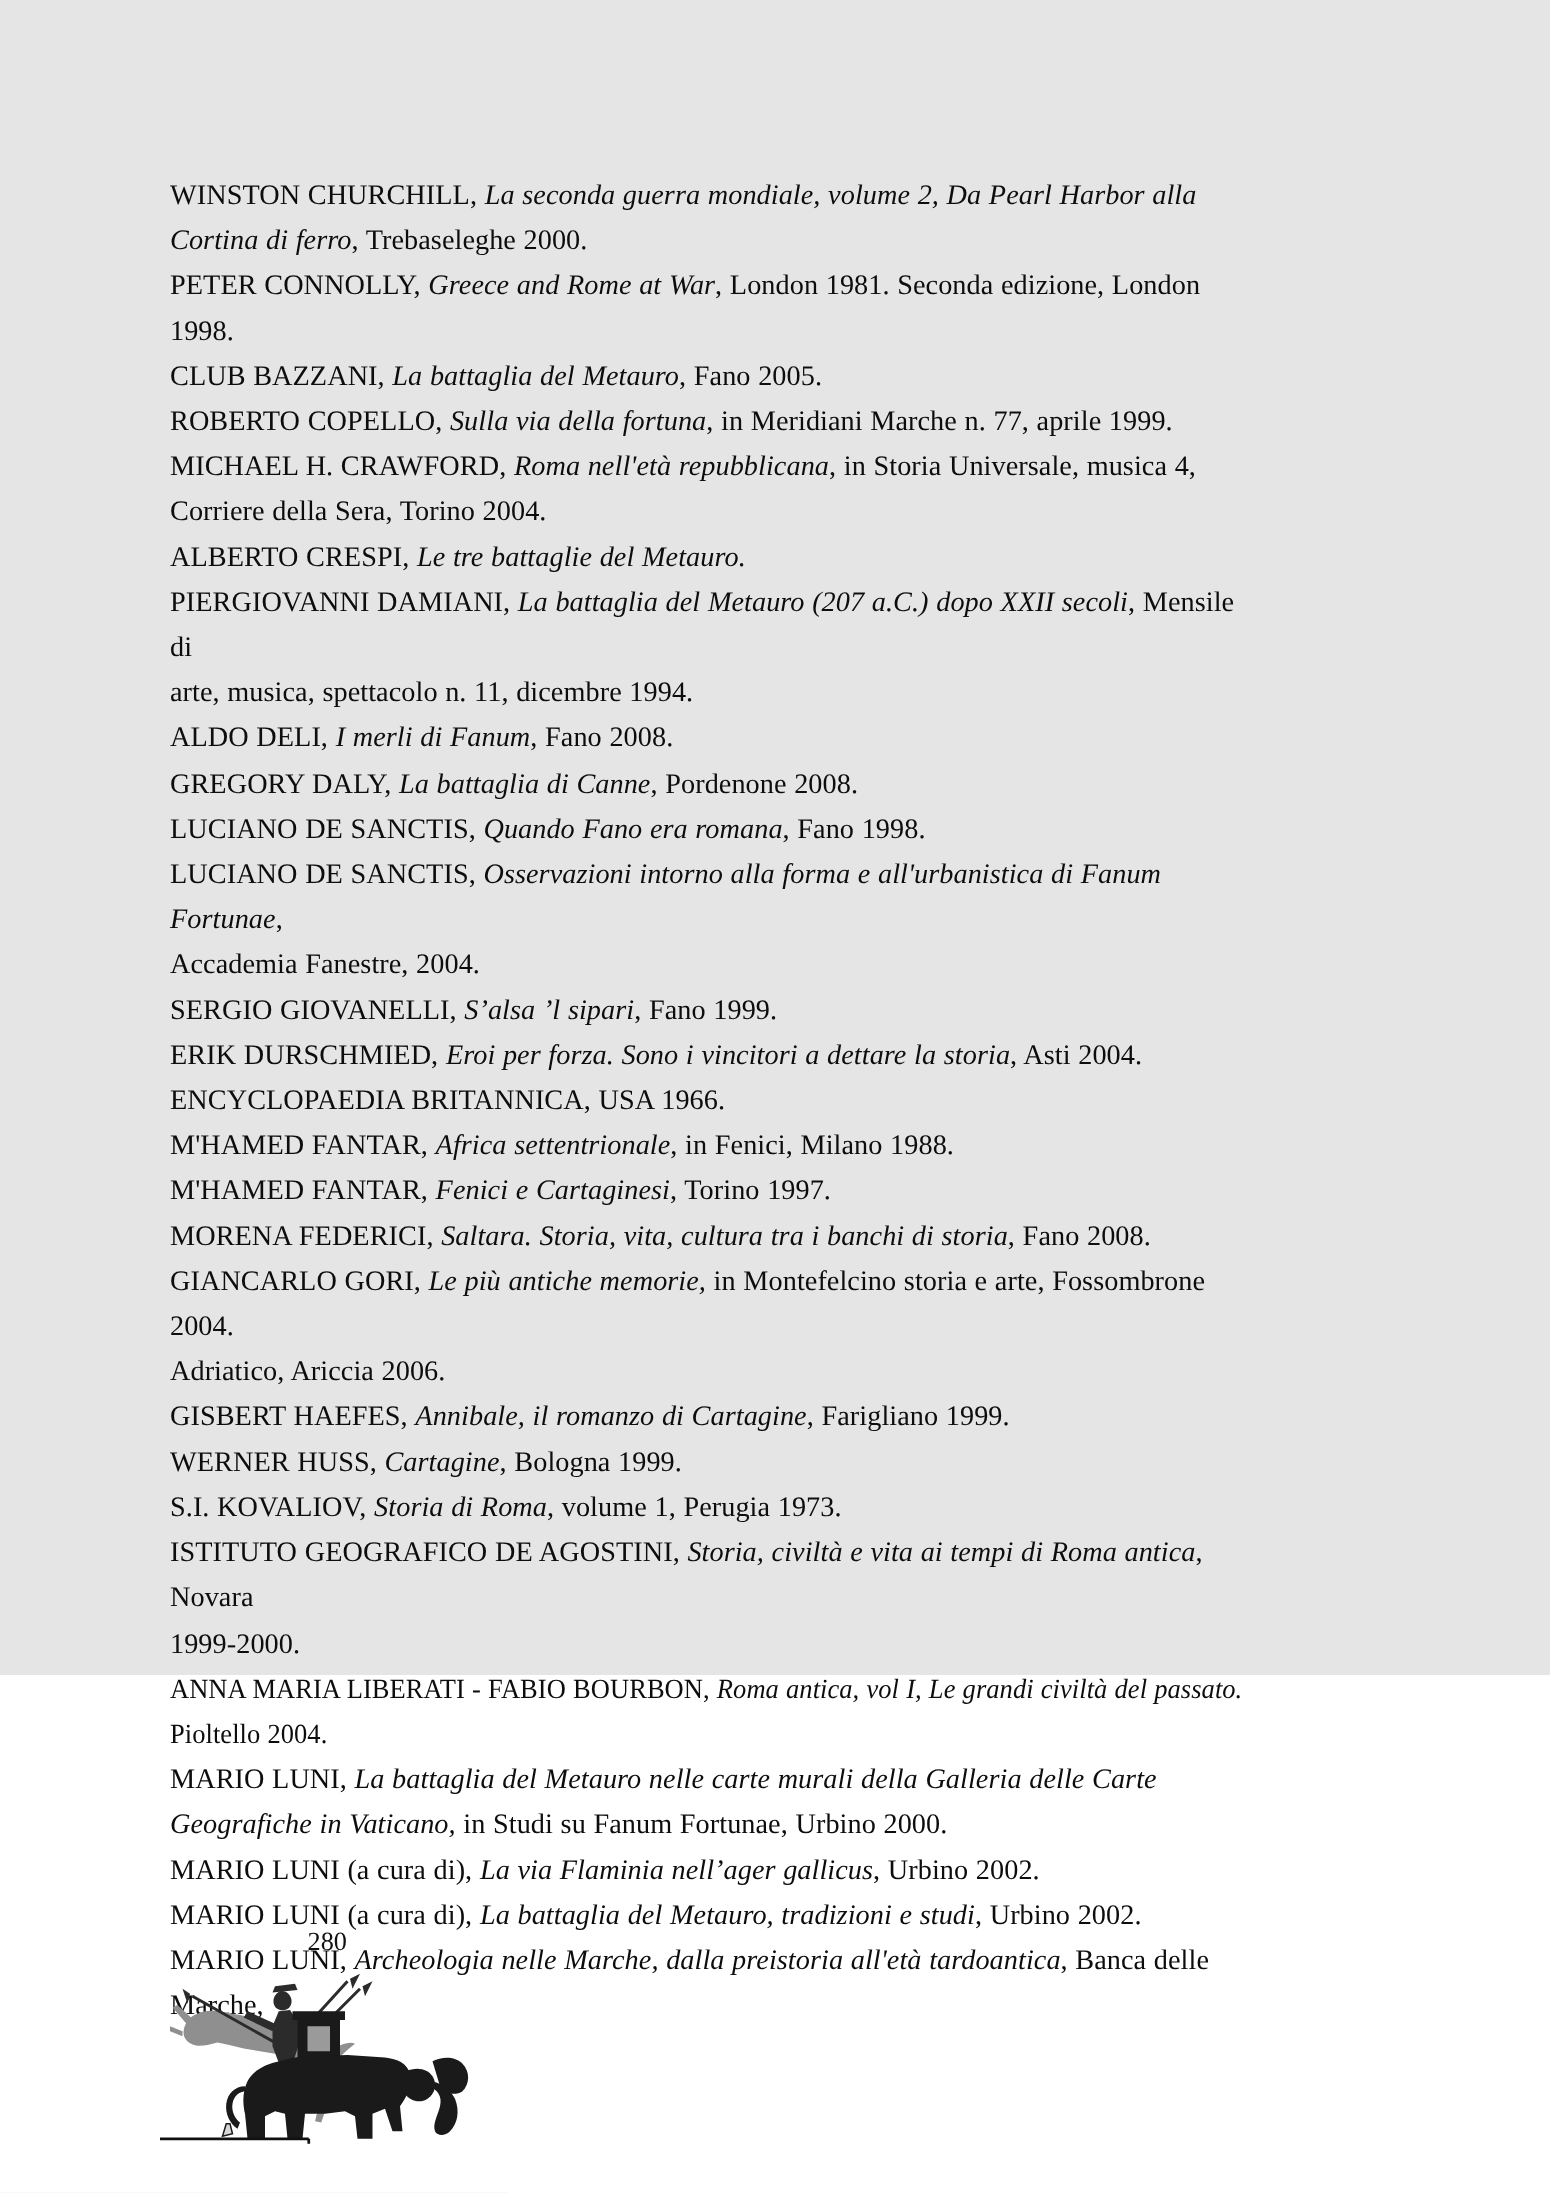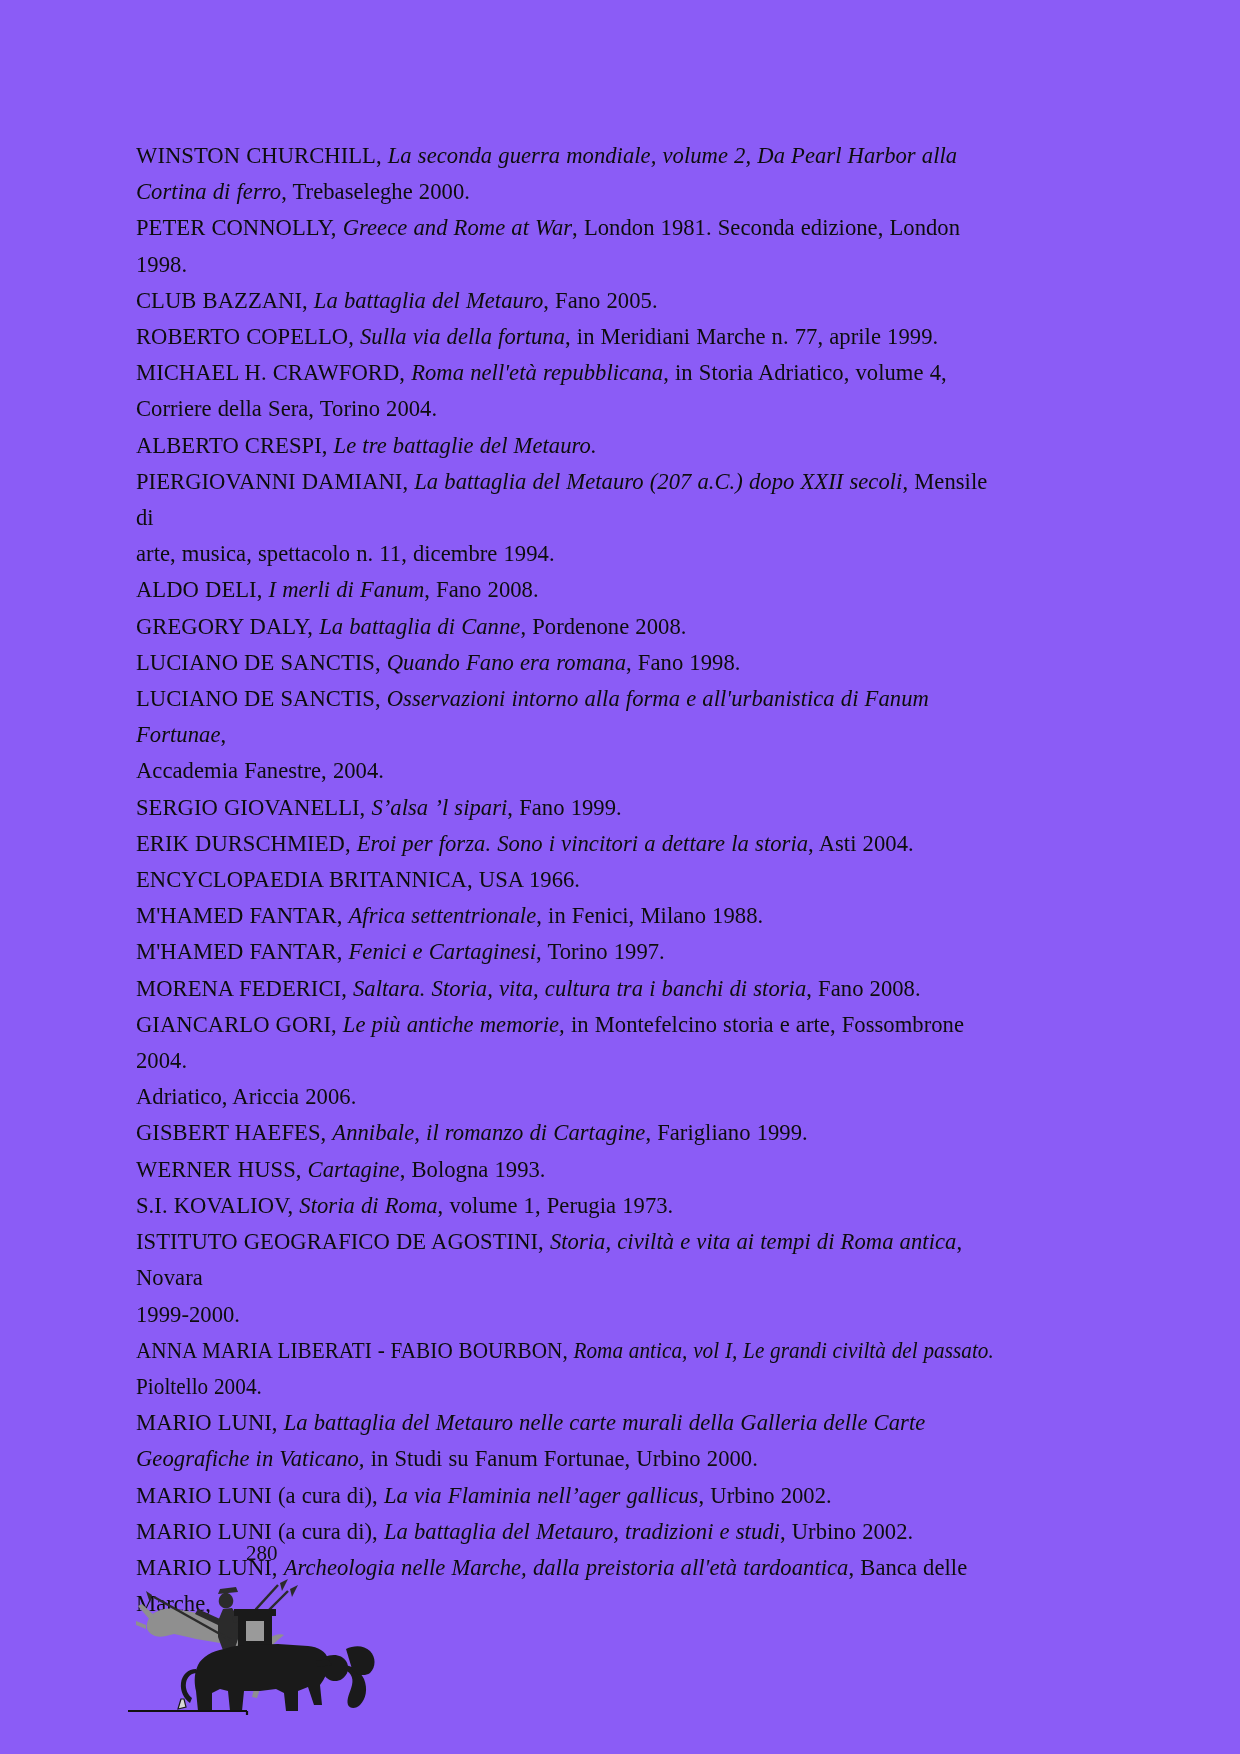--- a/index.html
+++ b/index.html
@@ -14,22 +14,22 @@
     font-family: "Liberation Serif", "DejaVu Serif", serif;
     color: #000000;
     overflow: hidden;
   }
 
   #page {
     position: absolute;
     left: 0;
     top: 0;
     width: 1240px;
-    height: 1754px;
-    background: #8b5cf6;
+    height: 1340px;
+    background: #e5e5e5;
   }
 
   #bibliography {
     position: absolute;
     left: 136px;
     top: 138px;
     width: 860px;
   }
 
   .ref {
@@ -84,40 +84,40 @@
 <body>
 
 <div id="page">
 
   <div id="bibliography">
       <div class="ref"><span>WINSTON CHURCHILL, </span><i>La seconda guerra mondiale, volume 2, Da Pearl Harbor alla</i></div>
       <div class="ref"><i>Cortina di ferro</i><span>, Trebaseleghe 2000.</span></div>
       <div class="ref"><span>PETER CONNOLLY, </span><i>Greece and Rome at War</i><span>, London 1981. Seconda edizione, London 1998.</span></div>
       <div class="ref"><span>CLUB BAZZANI, </span><i>La battaglia del Metauro</i><span>, Fano 2005.</span></div>
       <div class="ref"><span>ROBERTO COPELLO, </span><i>Sulla via della fortuna</i><span>, in Meridiani Marche n. 77, aprile 1999.</span></div>
-      <div class="ref"><span>MICHAEL H. CRAWFORD, </span><i>Roma nell'età repubblicana</i><span>, in Storia Adriatico, volume 4,</span></div>
+      <div class="ref"><span>MICHAEL H. CRAWFORD, </span><i>Roma nell'età repubblicana</i><span>, in Storia Universale, musica 4,</span></div>
       <div class="ref"><span>Corriere della Sera, Torino 2004.</span></div>
       <div class="ref"><span>ALBERTO CRESPI, </span><i>Le tre battaglie del Metauro.</i></div>
       <div class="ref"><span>PIERGIOVANNI DAMIANI, </span><i>La battaglia del Metauro (207 a.C.) dopo XXII secoli</i><span>, Mensile di</span></div>
       <div class="ref"><span>arte, musica, spettacolo n. 11, dicembre 1994.</span></div>
       <div class="ref"><span>ALDO DELI, </span><i>I merli di Fanum</i><span>, Fano 2008.</span></div>
       <div class="ref"><span>GREGORY DALY, </span><i>La battaglia di Canne</i><span>, Pordenone 2008.</span></div>
       <div class="ref"><span>LUCIANO DE SANCTIS, </span><i>Quando Fano era romana</i><span>, Fano 1998.</span></div>
       <div class="ref"><span>LUCIANO DE SANCTIS, </span><i>Osservazioni intorno alla forma e all'urbanistica di Fanum Fortunae</i><span>,</span></div>
       <div class="ref"><span>Accademia Fanestre, 2004.</span></div>
       <div class="ref"><span>SERGIO GIOVANELLI, </span><i>S’alsa ’l sipari</i><span>, Fano 1999.</span></div>
       <div class="ref"><span>ERIK DURSCHMIED, </span><i>Eroi per forza. Sono i vincitori a dettare la storia</i><span>, Asti 2004.</span></div>
       <div class="ref"><span>ENCYCLOPAEDIA BRITANNICA, USA 1966.</span></div>
       <div class="ref"><span>M'HAMED FANTAR, </span><i>Africa settentrionale</i><span>, in Fenici, Milano 1988.</span></div>
       <div class="ref"><span>M'HAMED FANTAR, </span><i>Fenici e Cartaginesi</i><span>, Torino 1997.</span></div>
       <div class="ref"><span>MORENA FEDERICI, </span><i>Saltara. Storia, vita, cultura tra i banchi di storia</i><span>, Fano 2008.</span></div>
       <div class="ref"><span>GIANCARLO GORI, </span><i>Le più antiche memorie,</i><span> in Montefelcino storia e arte, Fossombrone 2004.</span></div>
       <div class="ref"><span>Adriatico, Ariccia 2006.</span></div>
       <div class="ref"><span>GISBERT HAEFES, </span><i>Annibale, il romanzo di Cartagine</i><span>, Farigliano 1999.</span></div>
-      <div class="ref"><span>WERNER HUSS, </span><i>Cartagine</i><span>, Bologna 1993.</span></div>
+      <div class="ref"><span>WERNER HUSS, </span><i>Cartagine</i><span>, Bologna 1999.</span></div>
       <div class="ref"><span>S.I. KOVALIOV, </span><i>Storia di Roma</i><span>, volume 1, Perugia 1973.</span></div>
       <div class="ref"><span>ISTITUTO GEOGRAFICO DE AGOSTINI, </span><i>Storia, civiltà e vita ai tempi di Roma antica</i><span>, Novara</span></div>
       <div class="ref"><span>1999-2000.</span></div>
       <div class="ref condensed"><span>ANNA MARIA LIBERATI - FABIO BOURBON, </span><i>Roma antica, vol I, Le grandi civiltà del passato.</i></div>
       <div class="ref condensed"><span>Pioltello 2004.</span></div>
       <div class="ref"><span>MARIO LUNI, </span><i>La battaglia del Metauro nelle carte murali della Galleria delle Carte</i></div>
       <div class="ref"><i>Geografiche in Vaticano,</i><span> in Studi su Fanum Fortunae, Urbino 2000.</span></div>
       <div class="ref"><span>MARIO LUNI (a cura di), </span><i>La via Flaminia nell’ager gallicus</i><span>, Urbino 2002.</span></div>
       <div class="ref"><span>MARIO LUNI (a cura di), </span><i>La battaglia del Metauro, tradizioni e studi</i><span>, Urbino 2002.</span></div>
       <div class="ref"><span>MARIO LUNI, </span><i>Archeologia nelle Marche, dalla preistoria all'età tardoantica</i><span>, Banca delle Marche,</span></div>

